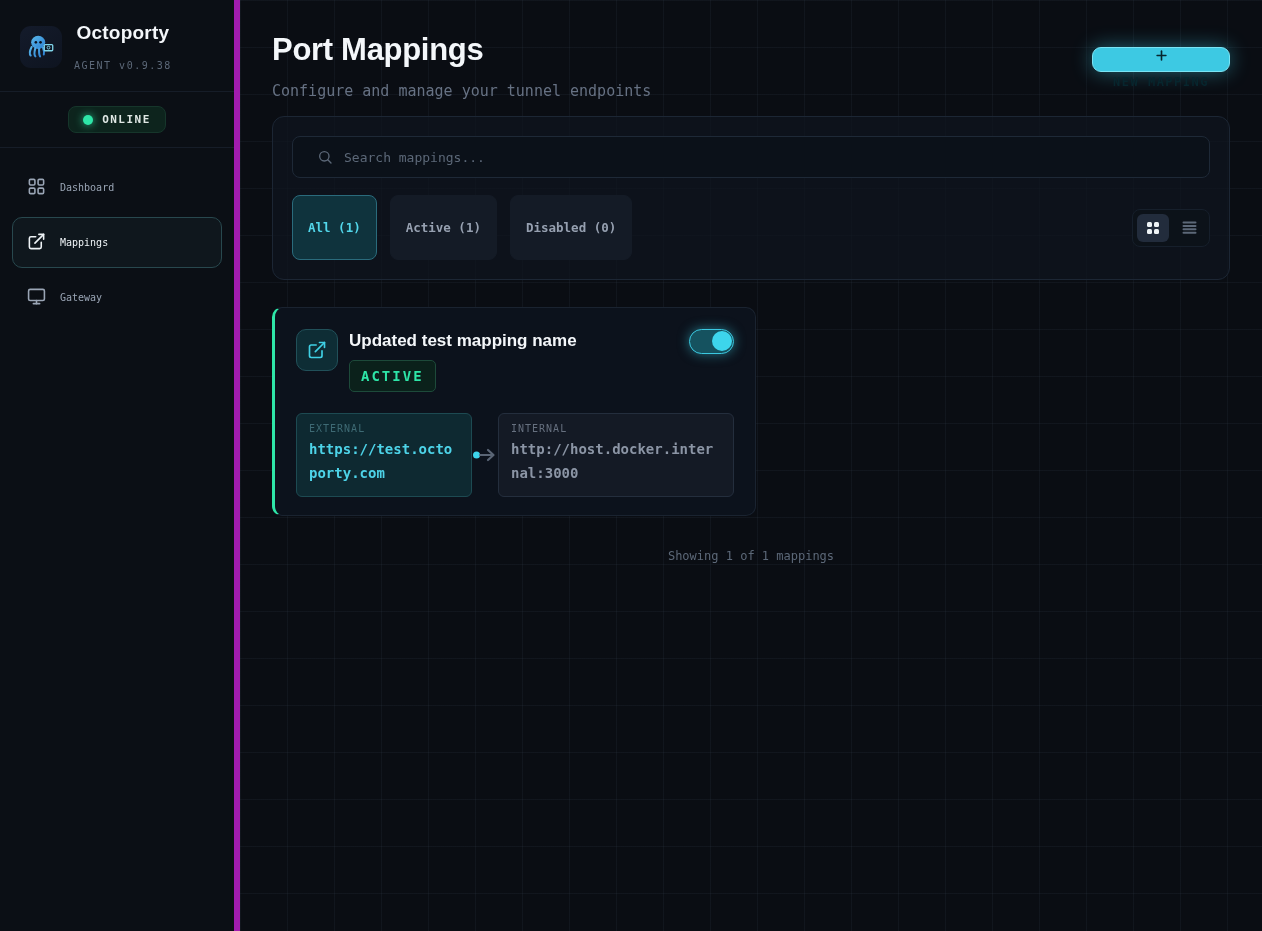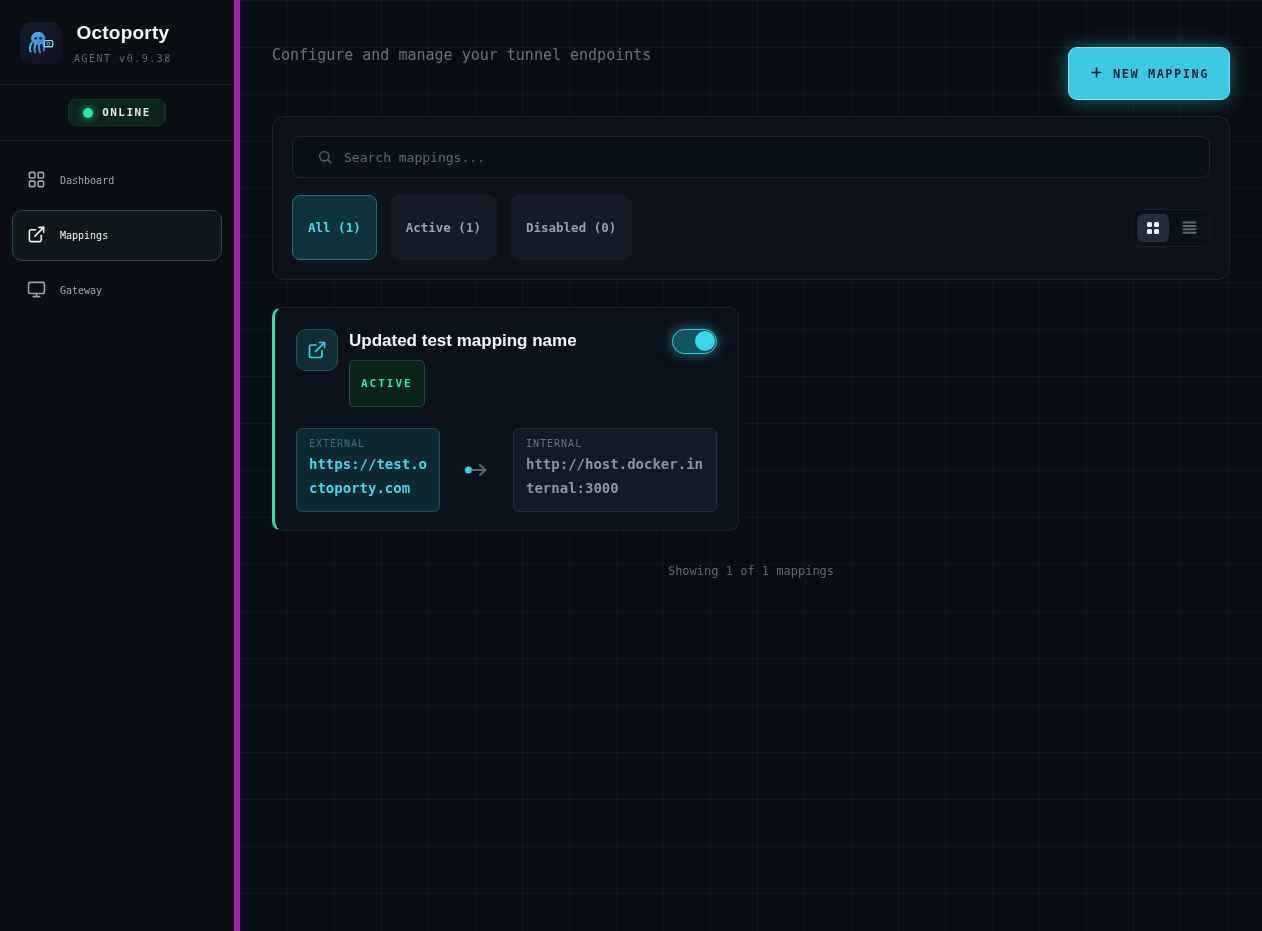--- a/index.html
+++ b/index.html
@@ -24,21 +24,21 @@
     padding:22px 20px 20px 20px;
     border-bottom:1px solid #161d28;
   }
   .logo {
     width:42px; height:42px; border-radius:11px;
     background:linear-gradient(145deg,#141b2b,#0e1420);
     display:flex; align-items:center; justify-content:center;
     flex-shrink:0;
   }
   .brand-name { font-size:19px; font-weight:bold; color:#f4f7fa; letter-spacing:0.2px; }
-  .brand-sub { font-family:"DejaVu Sans Mono",monospace; font-size:10px; color:#5c6878; letter-spacing:1.5px; margin-top:9px; }
+  .brand-sub { font-family:"DejaVu Sans Mono",monospace; font-size:10px; color:#5c6878; letter-spacing:1.5px; margin-top:16px; }
 
   .status-section { padding:14px 13px; border-bottom:1px solid #161d28; }
   .online-badge {
     display:inline-flex; align-items:center; gap:9px;
     background:#0d241d; border:1px solid #16362b;
     border-radius:8px; padding:6px 14px;
   }
   .online-dot {
     width:10px; height:10px; border-radius:50%;
     background:#2ee6a8;
@@ -86,24 +86,25 @@
     padding-top:32px;
   }
   .page-title { font-size:31px; font-weight:bold; color:#f4f7fa; letter-spacing:-0.3px; }
   .page-subtitle { font-family:"DejaVu Sans Mono",monospace; font-size:15px; color:#667183; margin-top:14px; }
   .new-mapping-btn {
     display:flex; align-items:center; gap:9px;
     background:#3dc9e3;
     border:1px solid #7ae4f4;
     color:#07262e;
     font-family:"DejaVu Sans Mono",monospace; font-size:12px; font-weight:bold; letter-spacing:1.5px;
-    padding:0 20px; height:53px; border-radius:9px;
+    padding:0 20px; height:25px; border-radius:9px;
     margin-top:15px;
     box-shadow:0 0 20px rgba(61,201,227,0.45);
     cursor:pointer;
+    flex-direction:column;
   }
 
   .toolbar-panel {
     margin-top:16px;
     background:rgba(15,21,30,0.72);
     border:1px solid #1c2634;
     border-radius:12px;
     padding:19px;
   }
   .search-box {
@@ -150,40 +151,40 @@
   .card-icon {
     width:42px; height:42px; border-radius:10px; flex-shrink:0;
     background:#0e2d35; border:1px solid #215059;
     display:flex; align-items:center; justify-content:center;
     color:#3fd0e4;
   }
   .card-title-wrap { margin-left:11px; }
   .card-title { font-size:17px; font-weight:bold; color:#f4f7fa; margin-top:2px; }
   .active-badge {
     display:inline-block; margin-top:9px;
-    font-family:"DejaVu Sans Mono",monospace; font-size:11px; font-weight:bold; letter-spacing:2px;
+    font-family:"DejaVu Sans Mono",monospace; font-size:14px; font-weight:bold; letter-spacing:2px;
     color:#2ee6a8; background:#0b211b; border:1px solid #1d4a3a;
-    border-radius:5px; padding:16px 11px;
+    border-radius:5px; padding:7px 11px;
   }
   .toggle {
     margin-left:auto; width:45px; height:25px; border-radius:999px;
     background:#15525f; border:1.5px solid #3bc8e0;
     position:relative; cursor:pointer;
     box-shadow:0 0 12px rgba(61,213,236,0.5);
   }
   .toggle .knob {
     position:absolute; top:1px; right:1px; width:20px; height:20px; border-radius:50%;
     background:#3dd5ec;
   }
   .endpoints { display:flex; align-items:center; margin-top:21px; }
   .endpoint {
     border-radius:6px; padding:9px 12px 11px 12px;
   }
-  .endpoint.external { width:144px; background:#0e2931; border:1px solid #1d4a52; }
-  .endpoint.internal { width:204px; background:#141a25; border:1px solid #242e3d; }
+  .endpoint.external { width:176px; background:#0e2931; border:1px solid #1d4a52; }
+  .endpoint.internal { width:236px; background:#141a25; border:1px solid #242e3d; }
   .ep-label { font-family:"DejaVu Sans Mono",monospace; font-size:10px; letter-spacing:1px; }
   .external .ep-label { color:#3e6a74; }
   .internal .ep-label { color:#66707f; }
   .ep-url {
     font-family:"DejaVu Sans Mono",monospace; font-size:14px; font-weight:bold;
     line-height:1.72; margin-top:3px; word-break:break-all;
   }
   .external .ep-url { color:#4dd3e8; }
   .internal .ep-url { color:#8b95a5; }
   .flow-arrow { flex:1; display:flex; align-items:center; justify-content:center; }
@@ -263,20 +264,21 @@
       <span>Gateway</span>
     </div>
   </nav>
 
 </aside>
 
 <main class="main">
 
   <div class="main-header">
     <div>
+      <h1 class="page-title">Port Mappings</h1>
       <div class="page-subtitle mono">Configure and manage your tunnel endpoints</div>
     </div>
     <button class="new-mapping-btn">
       <span>
         <svg width="15" height="15" viewBox="0 0 24 24" fill="none" stroke="currentColor" stroke-width="2.6" stroke-linecap="round">
           <line x1="12" y1="5" x2="12" y2="19"></line>
             <line x1="5" y1="12" x2="19" y2="12"></line>
         </svg>
       </span>
       <span>NEW MAPPING</span>

